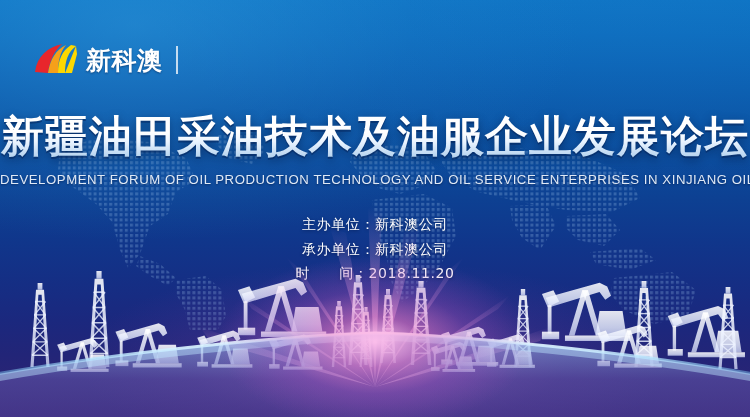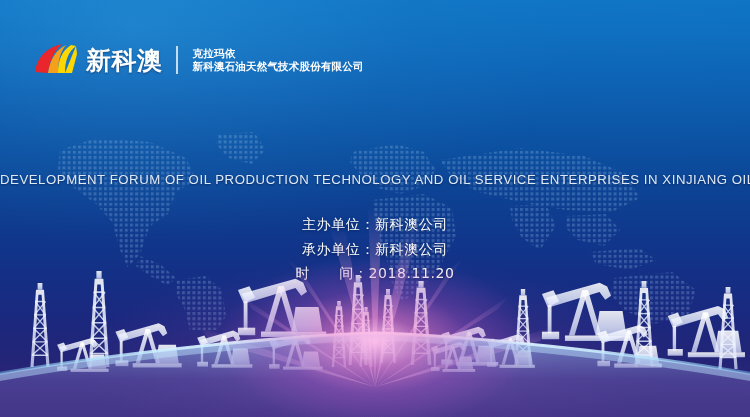--- a/index.html
+++ b/index.html
@@ -185,26 +185,23 @@
     <div class="logo-mark">
       <svg width="46" height="40" viewBox="0 0 46 40" aria-hidden="true">
         <path d="M3,32 C5,16 16,7 30,4 C22,11 18,20 16,33 Z" fill="#e8262c"></path>
         <path d="M16,33 C18,19 24,10 34,5 C28,12 26,22 26,33 Z" fill="#f5a01a"></path>
         <path d="M26,33 C26,20 30,11 39,5 L44,6 C36,12 33,21 33,33 Z" fill="#fdd800"></path>
         <path d="M33,33 L44,6 L45,14 L40,33 Z" fill="#fdd800"></path>
       </svg>
     </div>
     <div class="logo-cn">新科澳</div>
     <div class="logo-divider"></div>
-    <div class="logo-sub">
-      <div class="logo-sub-1">克拉玛依</div>
-      <div class="logo-sub-2">新科澳石油天然气技术股份有限公司</div>
-    </div>
-  </div>
-
+  </div>
+
+  <div class="title-cn">新疆油田采油技术及油服企业发展论坛</div>
   <div class="title-en">DEVELOPMENT FORUM OF OIL PRODUCTION TECHNOLOGY AND OIL SERVICE ENTERPRISES IN XINJIANG OILFIELD</div>
 
   <div class="info">
     <div class="info-row">主办单位：新科澳公司</div>
     <div class="info-row">承办单位：新科澳公司</div>
     <div class="info-row">时　　间：2018.11.20</div>
   </div>
 
   <div class="glow-wide"></div>
 

